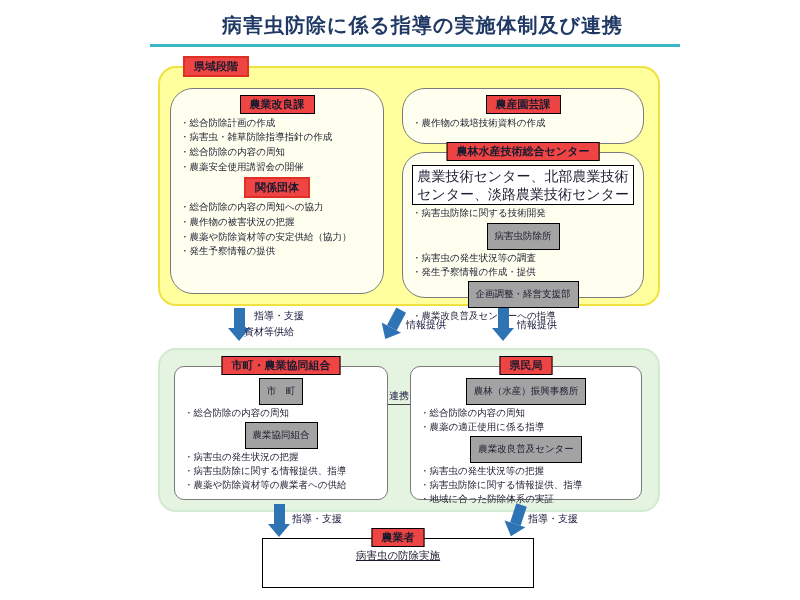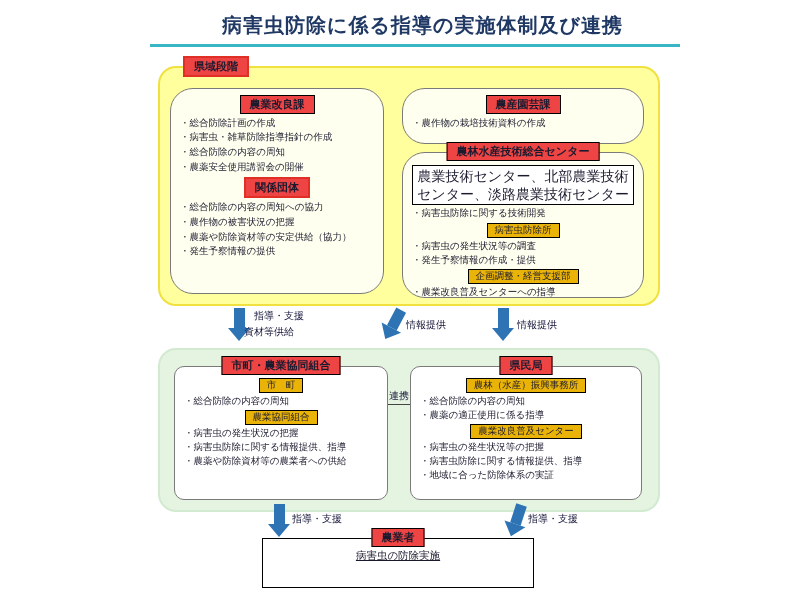--- a/index.html
+++ b/index.html
@@ -19,21 +19,21 @@
   .panel-yellow{background:#ffffef;border-radius:23px;}
   .panel-white{background:#ffffff;}
   .tag{display:table;background:#ef4444;border:1px solid #000;padding:1px 9px;font-size:11px;font-weight:bold;white-space:nowrap;}
   .tag-red{border:2px solid #e03025;}
   .tag-center{margin:4px auto 2px auto;}
   .straddle{position:absolute;top:-11px;left:50%;transform:translateX(-50%);z-index:3;}
   .abs-tag{position:absolute;z-index:4;}
   .bullets{list-style:none;margin:2px 0;padding:0 2px 0 5px;font-size:9.5px;line-height:1.3;}
   .bullets li{margin:2.5px 0;}
   .bullets-tight li{margin:1.5px 0;}
-  .mini-label{display:table;margin:3px auto 2px auto;border:1px solid #000;background:#eab308;padding:0 7px;font-size:9.5px;white-space:nowrap;}
+  .mini-label{display:table;margin:3px auto 2px auto;border:1px solid #000;background:#a3a3a3;padding:6px 7px;font-size:9.5px;white-space:nowrap;}
   .wide-label{display:block;margin:4px 5px 2px 5px;border:1px solid #000;background:#fff;padding:1px 2px;font-size:14px;text-align:center;line-height:1.3;}
   .arrow{position:absolute;display:flex;flex-direction:column;align-items:center;z-index:2;}
   .arrow .shaft{width:11px;height:20px;background:#2e74b5;}
   .arrow .head{width:0;height:0;border-left:11px solid transparent;border-right:11px solid transparent;border-top:13px solid #2e74b5;}
   .flow-text{position:absolute;font-size:10px;color:#15153a;white-space:nowrap;z-index:2;}
   .link-line{position:absolute;left:388px;top:404px;width:22px;border-top:1px solid #444;}
   .farmer-box{position:absolute;left:262px;top:538px;width:272px;height:50px;background:#fff;border:1.5px solid #000;box-sizing:border-box;text-decoration:underline;}
   .farmer-content{margin-top:10px;text-align:center;font-size:10.5px;}
 </style>
 </head>

